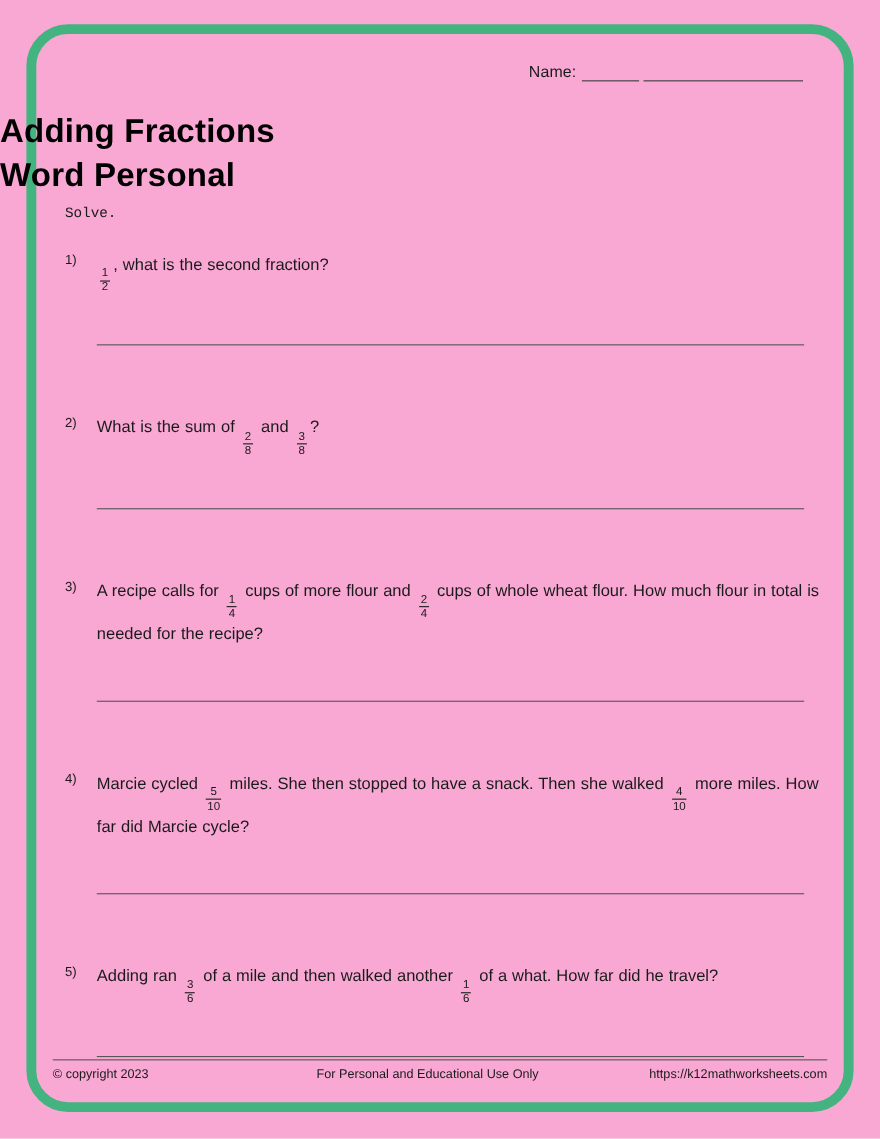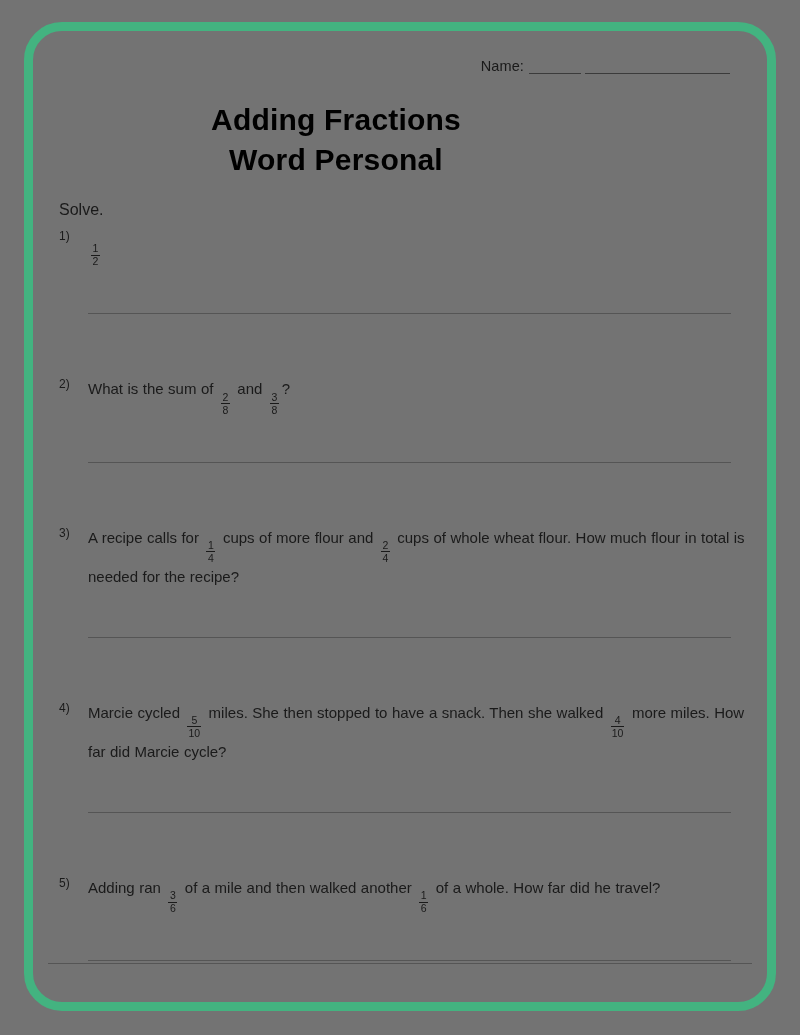--- a/index.html
+++ b/index.html
@@ -11,21 +11,21 @@
     width: 800px;
     height: 1035px;
     font-family: "Liberation Sans", sans-serif;
     color: #1a1a1a;
     overflow: hidden;
   }
   .page {
     position: relative;
     width: 800px;
     height: 1035px;
-    background: #737373;
+    background: #f9a8d4;
   }
   .green-frame {
     position: absolute;
     left: 24px;
     top: 22px;
     width: 752px;
     height: 989px;
     border: 9px solid #43b380;
     border-radius: 38px;
     box-sizing: border-box;
@@ -67,37 +67,38 @@
     border-bottom: 1.6px solid #3b3b3b;
     height: 13px;
   }
 
   
   .title-block {
     position: absolute;
     left: 0;
     top: 100px;
     width: 672px;
-    text-align: center;
+    text-align: left;
   }
   .title-line {
     font-size: 30px;
     font-weight: bold;
     line-height: 1.33;
     letter-spacing: 0.2px;
     color: #000000;
   }
 
   
   .solve-label {
     position: absolute;
     left: 59px;
-    top: 201px;
-    font-size: 16px;
-    color: #1a1a1a;
+    top: 186px;
+    font-size: 13px;
+    color: #1a1a1a;
+    font-family: Liberation Mono, monospace;
   }
 
   .questions {
     position: absolute;
     left: 59px;
     top: 228px;
     width: 690px;
   }
   .question {
     position: relative;
@@ -207,21 +208,21 @@
     <div class="solve-label">Solve.</div>
 
     <div class="questions" id="questions-container">
         <div class="question" style="margin-bottom: 62px;">
           <div class="q-row">
             <div class="q-num">1)</div>
             <div class="q-text"><span class="frac">
                 <span class="num">1</span>
                 <span class="bar"></span>
                 <span class="den">2</span>
-              </span></div>
+              </span><span class="w">, what is the second fraction?</span></div>
           </div>
           <div style="margin-top: 46px;">
             <div class="answer-rule"></div>
           </div>
         </div>
         <div class="question" style="margin-bottom: 62px;">
           <div class="q-row">
             <div class="q-num">2)</div>
             <div class="q-text"><span class="w">What is the sum of </span><span class="frac">
                 <span class="num">2</span>
@@ -275,26 +276,31 @@
           <div class="q-row">
             <div class="q-num">5)</div>
             <div class="q-text"><span class="w">Adding ran </span><span class="frac">
                 <span class="num">3</span>
                 <span class="bar"></span>
                 <span class="den">6</span>
               </span><span class="w"> of a mile and then walked another </span><span class="frac">
                 <span class="num">1</span>
                 <span class="bar"></span>
                 <span class="den">6</span>
-              </span><span class="w"> of a whole. How far did he travel?</span></div>
+              </span><span class="w"> of a what. How far did he travel?</span></div>
           </div>
           <div style="margin-top: 46px;">
             <div class="answer-rule"></div>
           </div>
         </div>
       </div>
 
     <div class="footer">
       <div class="footer-rule"></div>
+      <div class="footer-row">
+        <span class="footer-left">© copyright 2023</span>
+        <span class="footer-center">For Personal and Educational Use Only</span>
+        <span class="footer-right">https://k12mathworksheets.com</span>
+      </div>
     </div>
 
   </div>
 </div>
 
 </body></html>

